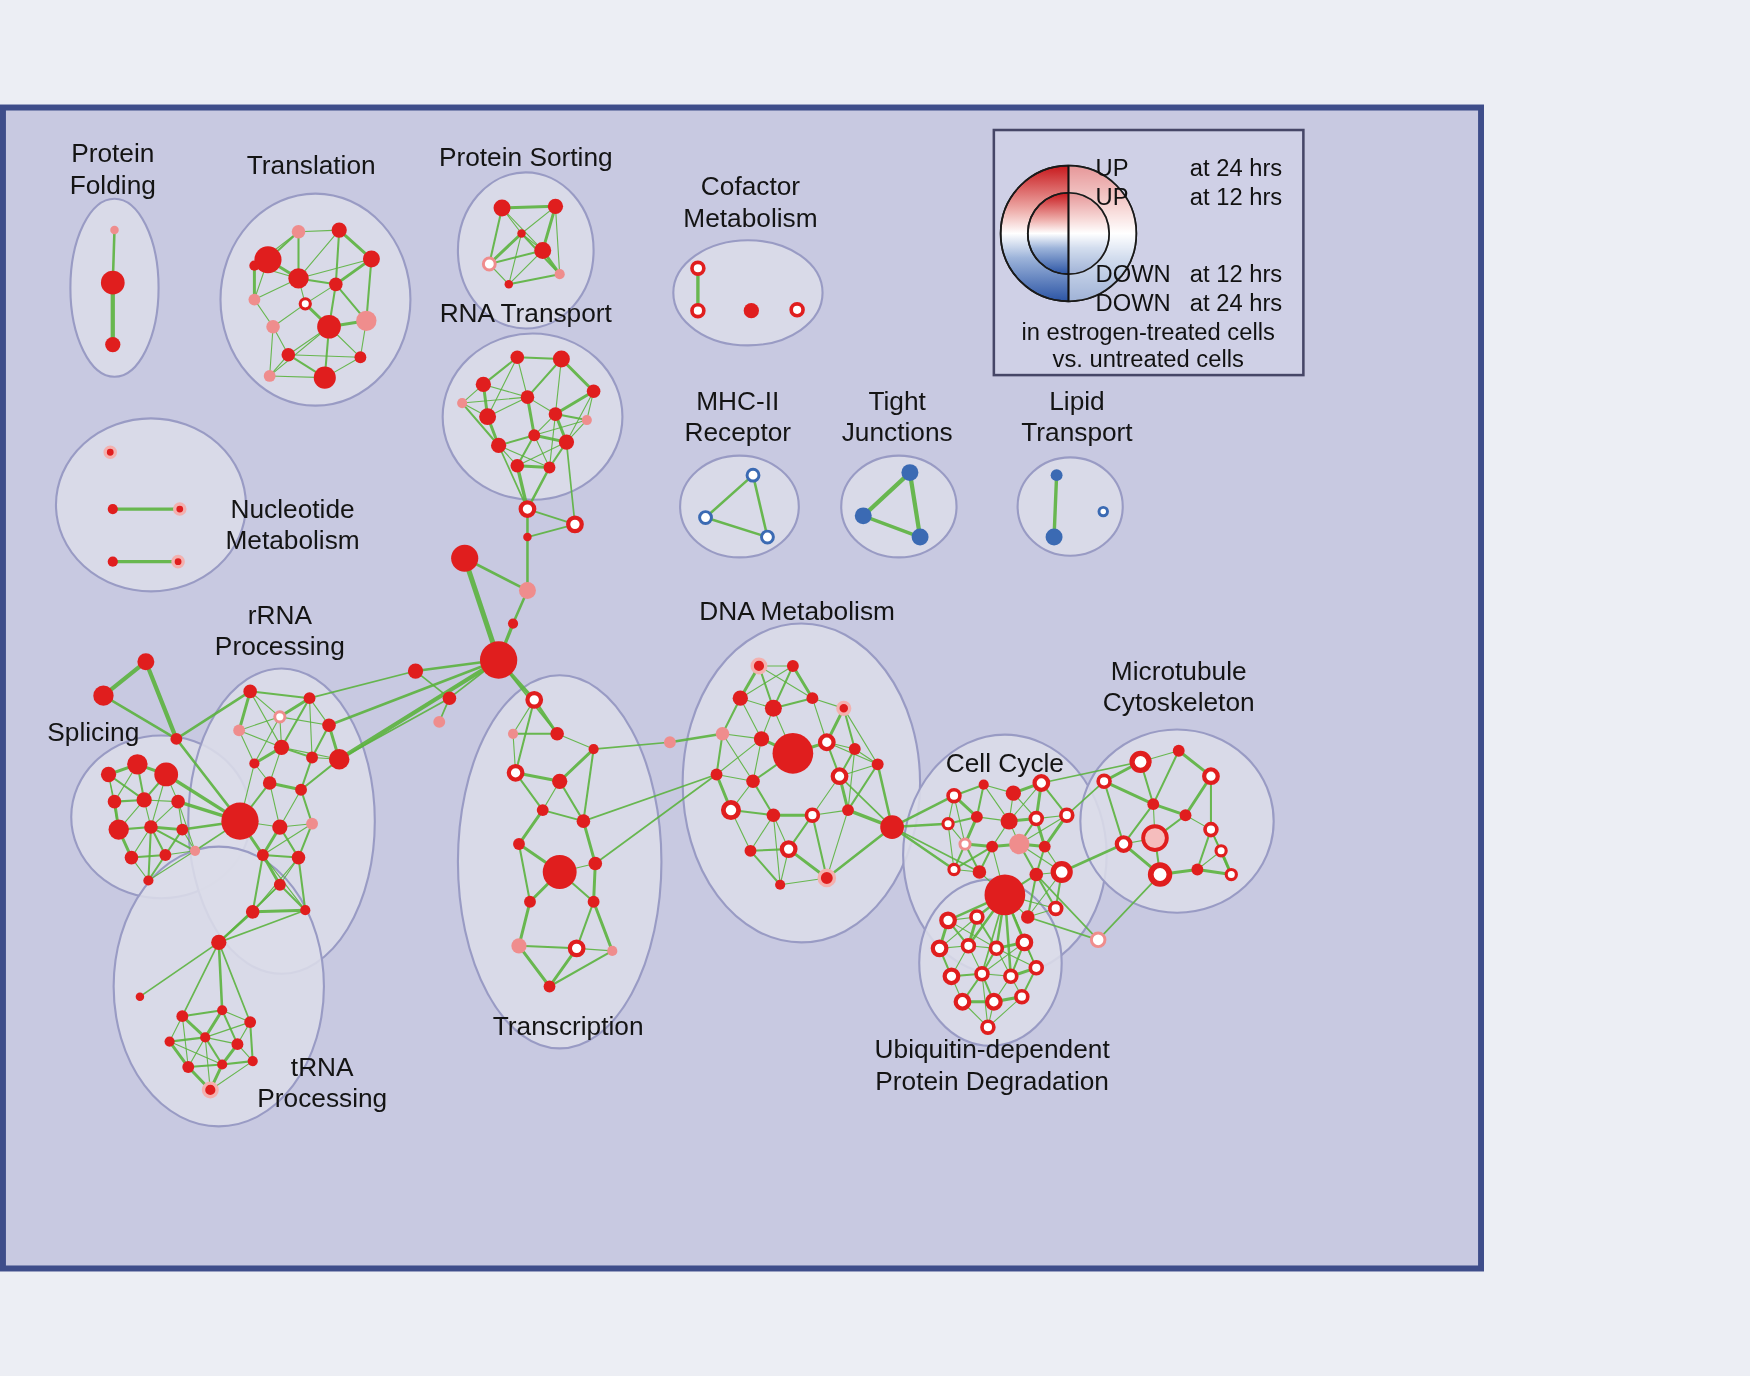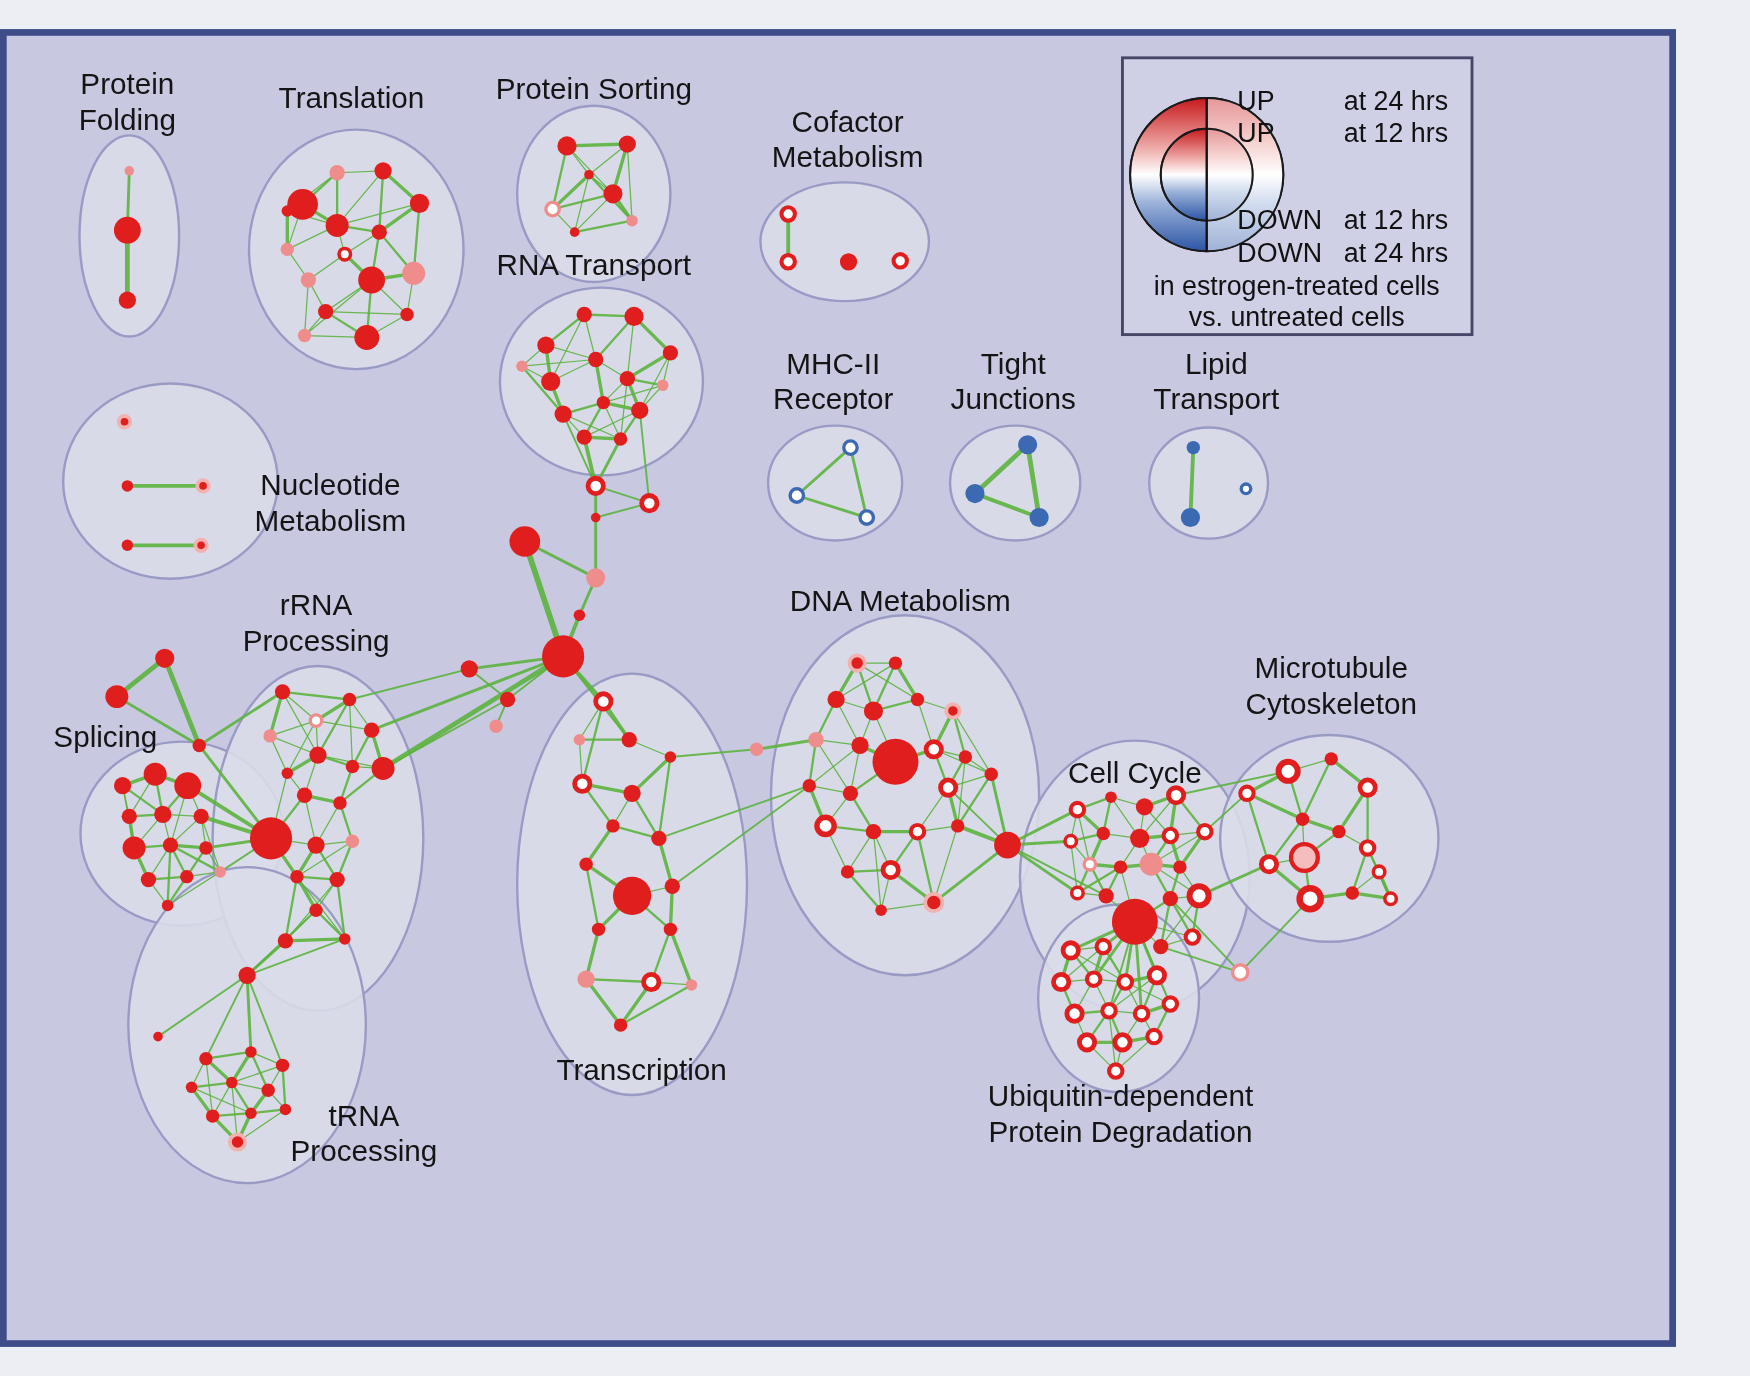--- a/index.html
+++ b/index.html
@@ -1,16 +1,16 @@
 <!DOCTYPE html>
 <html><head>
 <meta charset="utf-8">
 <style>
   html,body{margin:0;padding:0;background:#eceef4;}
-  .stage{position:relative;width:1676px;height:1376px;}
+  .stage{position:relative;width:1484px;height:1376px;}
   svg{display:block;width:100%;height:100%;}
   text{font-family:"Liberation Sans",sans-serif;}
   .cluster-label{font-size:31px;fill:#141414;}
   .legend-dir,.legend-time,.legend-footer{font-size:28px;fill:#111111;}
 </style>
 </head>
 <body>
 
 <div class="stage">
   <svg id="net" viewBox="0 0 1750 1376">

